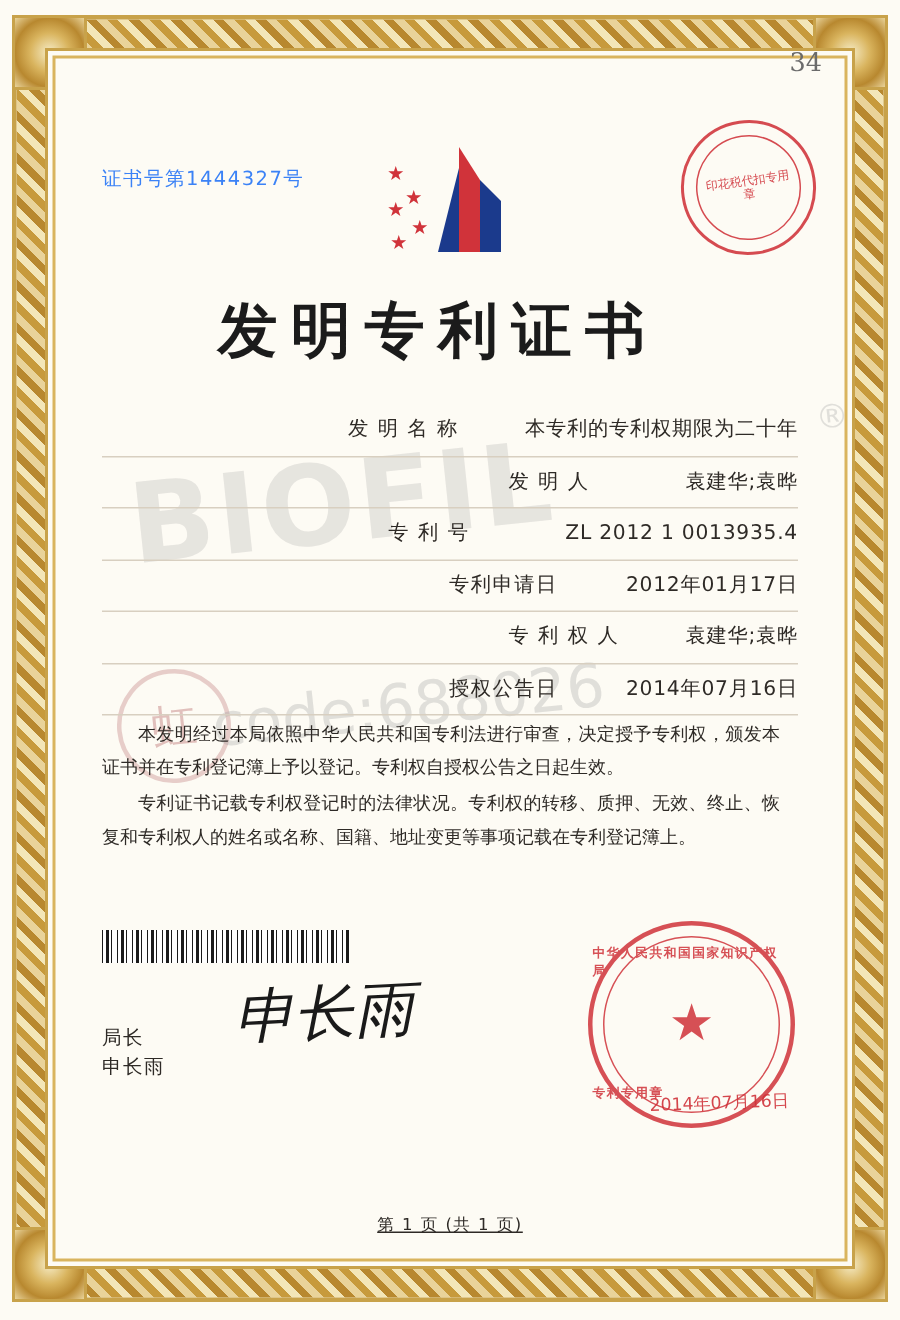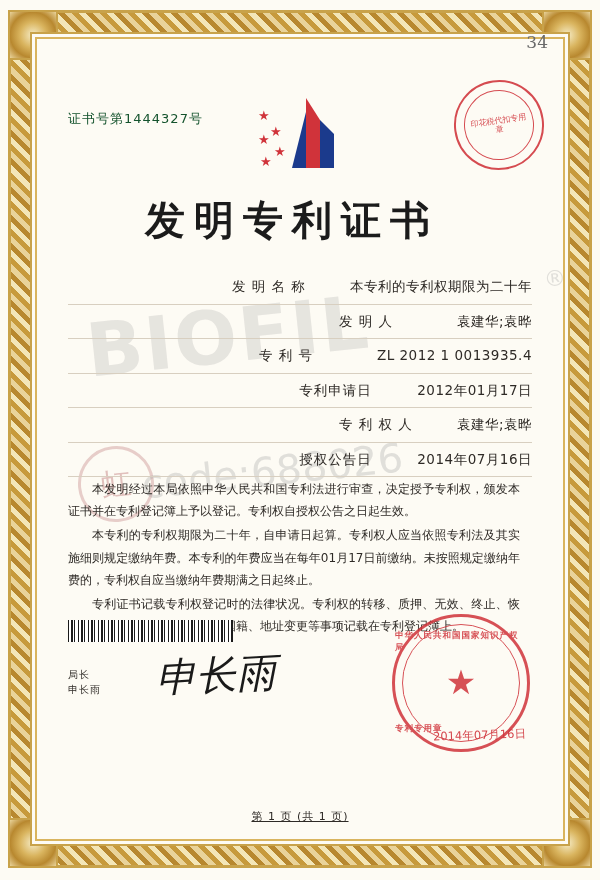--- a/index.html
+++ b/index.html
@@ -46,21 +46,21 @@
     left:46px;top:48px;right:46px;bottom:50px;
     color:#2e2a26;
   }
   .handwrite-num{
     position:absolute;right:6px;top:-16px;
     font-family:"DejaVu Serif","Liberation Serif",serif;
     font-size:17px;color:#6b6b6b;
   }
   .cert-no{
     position:absolute;left:22px;top:62px;
-    font-size:13px;letter-spacing:1px;color:#14532d;
+    font-size:13px;letter-spacing:1px;color:#3b82f6;
     font-family:"DejaVu Sans","Liberation Sans",sans-serif;
   }
   
   .logo{
     position:absolute;left:50%;top:42px;transform:translateX(-50%);
     width:120px;height:90px;
   }
   .title{
     position:absolute;left:0;right:16px;top:145px;
     text-align:center;
@@ -112,22 +112,22 @@
   .barcode{
     position:absolute;left:22px;top:572px;
     width:165px;height:22px;
     background:repeating-linear-gradient(90deg,
       #1a1a1a 0px,#1a1a1a 1px,#fff 1px,#fff 3px,
       #1a1a1a 3px,#1a1a1a 5px,#fff 5px,#fff 6px,
       #1a1a1a 6px,#1a1a1a 7px,#fff 7px,#fff 10px);
   }
   
   .sign-label{
-    position:absolute;left:22px;top:620px;
-    font-size:10px;line-height:1.45;letter-spacing:1px;
+    position:absolute;left:22px;top:636px;
+    font-size:13px;line-height:1.45;letter-spacing:1px;
   }
   .sign-hand{
     position:absolute;left:110px;top:600px;
     font-family:"DejaVu Serif","Liberation Serif",serif;
     font-size:40px;color:#1a1a1a;
     font-style:italic;
     transform:rotate(-3deg);
     white-space:nowrap;
   }
   
@@ -259,21 +259,20 @@
         <span class="fvalue">袁建华;袁晔</span>
       </div>
       <div class="frow">
         <span class="flabel">授权公告日</span>
         <span class="fvalue">2014年07月16日</span>
       </div>
     </div>
 
     <div class="body-text">
       <p>本发明经过本局依照中华人民共和国专利法进行审查，决定授予专利权，颁发本证书并在专利登记簿上予以登记。专利权自授权公告之日起生效。</p>
-      <p>本专利的专利权期限为二十年，自申请日起算。专利权人应当依照专利法及其实施细则规定缴纳年费。本专利的年费应当在每年01月17日前缴纳。未按照规定缴纳年费的，专利权自应当缴纳年费期满之日起终止。</p>
       <p>专利证书记载专利权登记时的法律状况。专利权的转移、质押、无效、终止、恢复和专利权人的姓名或名称、国籍、地址变更等事项记载在专利登记簿上。</p>
     </div>
 
     <div class="barcode"></div>
 
     <div class="sign-label">
       <div>局长</div>
       <div>申长雨</div>
     </div>
     <div class="sign-hand">申长雨</div>

